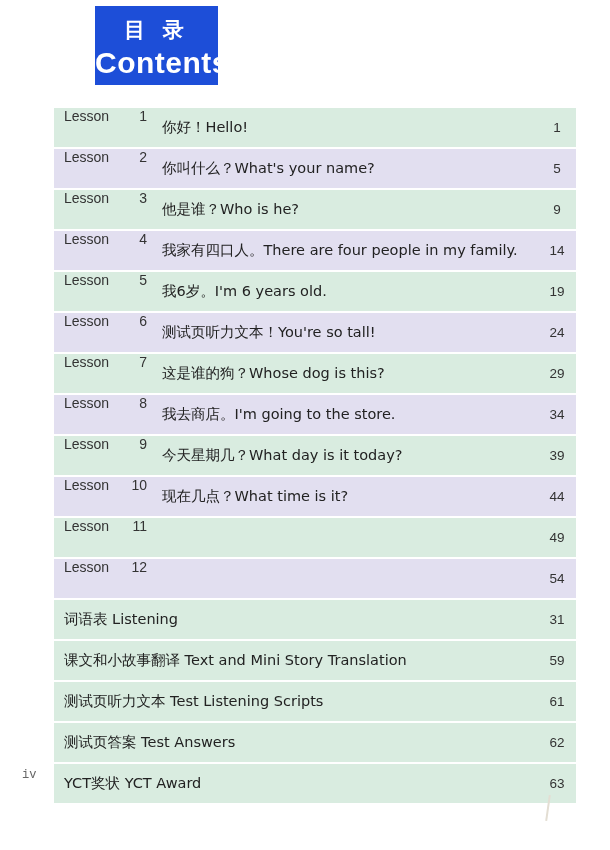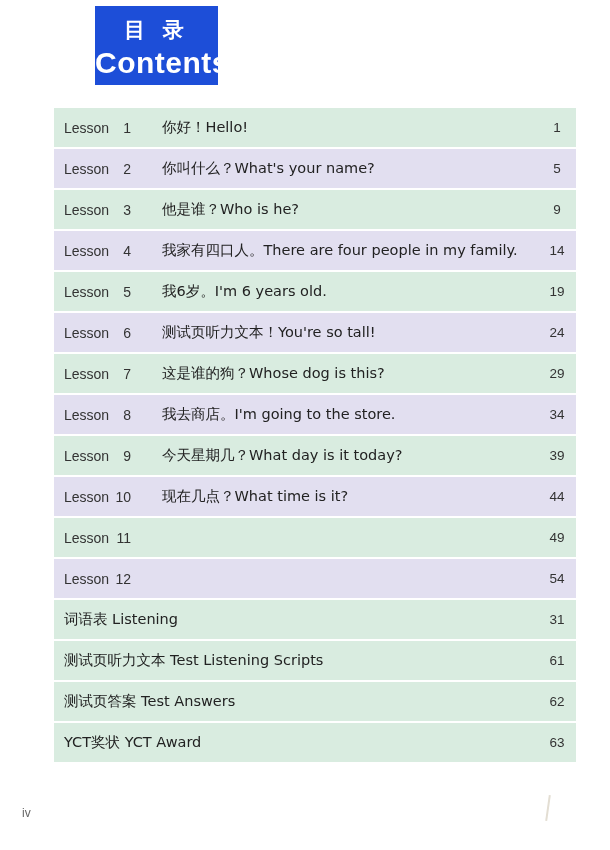--- a/index.html
+++ b/index.html
@@ -91,25 +91,26 @@
   .tint-green .page-cell { background: #d9ece0; }
   .tint-purple .left { background: #e2dff0; }
   .tint-purple .page-cell { background: #e2dff0; }
 
   .lesson-label {
     position: absolute;
     left: 10px;
     top: 0;
     height: 100%;
     display: flex;
-    align-items: center;
+    align-items: flex-start;
     font-size: 14px;
     color: #333333;
     font-family: "Liberation Sans", sans-serif;
     white-space: nowrap;
+    gap: 16px;
   }
   .lesson-word { display: inline-block; }
   .lesson-num {
     display: inline-block;
     min-width: 22px;
     text-align: right;
   }
 
   .title-text {
     position: absolute;
@@ -150,24 +151,24 @@
     line-height: 40px;
     transform: scaleX(-1);
     pointer-events: none;
     font-family: "Liberation Sans", sans-serif;
     white-space: pre-wrap;
   }
 
   .folio {
     position: absolute;
     left: 22px;
-    top: 806px;
+    top: 768px;
     font-size: 12px;
     color: #666666;
-    font-family: Liberation Sans, sans-serif;
+    font-family: Liberation Mono, monospace;
   }
 
   .edge-mark {
     position: absolute;
     left: 547px;
     top: 795px;
     width: 2px;
     height: 26px;
     background: #e3ded3;
     transform: rotate(8deg);
@@ -317,20 +318,26 @@
       <div class="page-cell">54</div>
     </div>
 
     <div class="row tint-green">
       <div class="left">
         <div class="title-text-full">词语表 Listening</div>
       </div>
       <div class="page-cell">31</div>
     </div>
 
+    <div class="row tint-green">
+      <div class="left">
+        <div class="title-text-full">课文和小故事翻译 Text and Mini Story Translation</div>
+      </div>
+      <div class="page-cell">59</div>
+    </div>
 
     <div class="row tint-green">
       <div class="left">
         <div class="title-text-full">测试页听力文本 Test Listening Scripts</div>
       </div>
       <div class="page-cell">61</div>
     </div>
 
     <div class="row tint-green">
       <div class="left">

